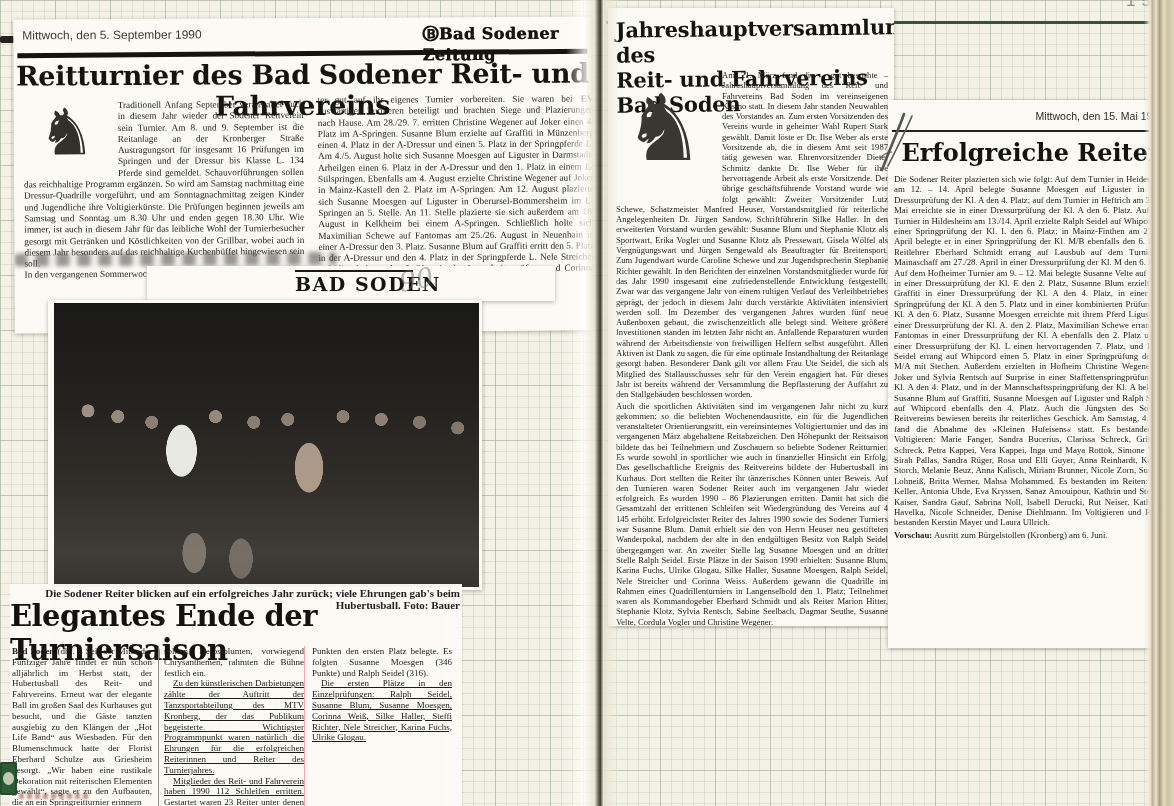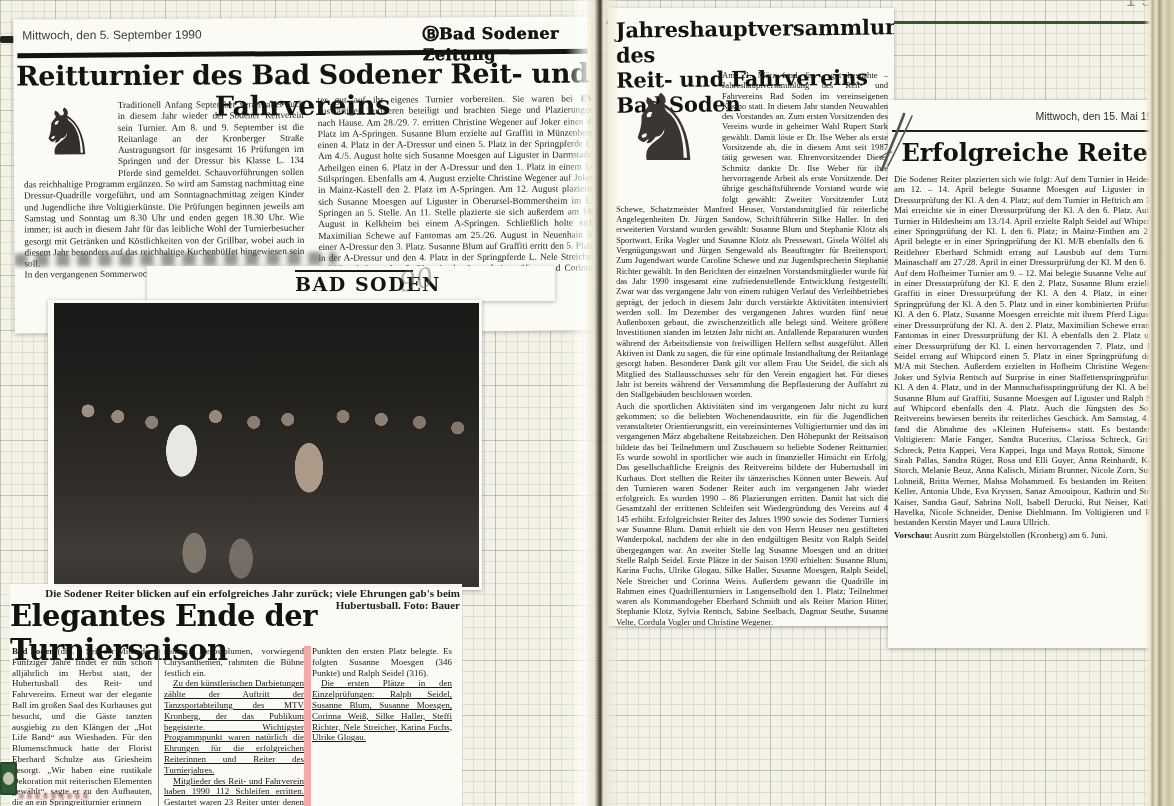--- a/index.html
+++ b/index.html
@@ -63,21 +63,21 @@
   
   #a2{left:10px;top:584px;width:452px;height:222px;box-shadow:none;background:rgba(251,250,244,.97);}
   #a2 .caption{position:absolute;top:3px;left:2px;right:2px;font-size:11px;font-weight:bold;color:#222;font-family:Liberation Serif, serif;text-align:right;}
   #a2 .headline2{position:absolute;top:15px;left:0;width:100%;font-family:"DejaVu Serif",serif;font-weight:bold;font-size:29px;letter-spacing:-.5px;color:#131210;}
   #a2 .cols2{position:absolute;top:62px;left:2px;right:2px;bottom:0;}
   .col2x{position:absolute;top:0;bottom:0;width:140px;font-size:9px;line-height:10.8px;overflow:hidden;}
   .col2x p{margin:0;}
   .col2x p + p{text-indent:9px;text-decoration:underline;}
   #a2 .k1{left:0;}
   #a2 .k2{left:146px;border-left:1px solid #8a8a85;padding-left:5px;}
-  #a2 .k3{left:292px;border-left:7px solid #fca5a5;padding-left:1px;}
+  #a2 .k3{left:292px;border-left:1px solid #fca5a5;padding-left:7px;}
   .lead-in{font-weight:bold;margin-top:12px;}
   
   #stamp{position:absolute;left:0;top:762px;width:17px;height:33px;background:#2d5a37;border-radius:2px;z-index:2;
     box-shadow:inset 0 0 0 2px #244a2c;}
   #stamp:after{content:"";position:absolute;left:3px;top:10px;width:11px;height:13px;border-radius:50%;background:#e8e4d2;opacity:.8;}
   #stamp-text{position:absolute;left:19px;top:793px;width:70px;height:6px;background:repeating-linear-gradient(90deg,rgba(140,60,50,.5) 0 5px,transparent 5px 8px);filter:blur(1px);z-index:2;}
   
   #a3{left:608px;top:8px;width:286px;height:618px;}
   #a3 .headline3{position:absolute;top:8px;left:8px;width:270px;font-family:"DejaVu Serif",serif;font-weight:bold;font-size:21px;line-height:25px;color:#14130f;transform:rotate(-.7deg);letter-spacing:-.2px;}
   #a3 .body3{position:absolute;top:62px;left:8px;width:272px;font-size:8.6px;line-height:10.3px;}

